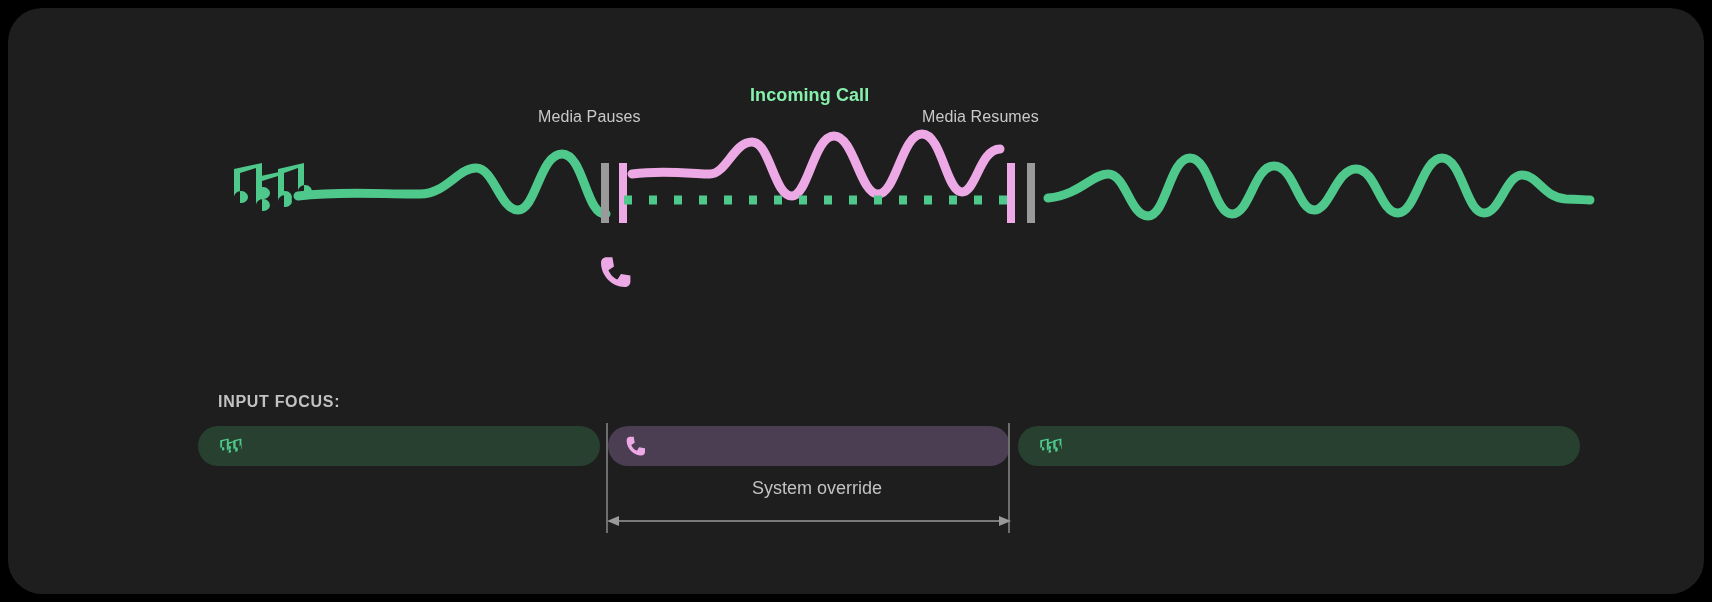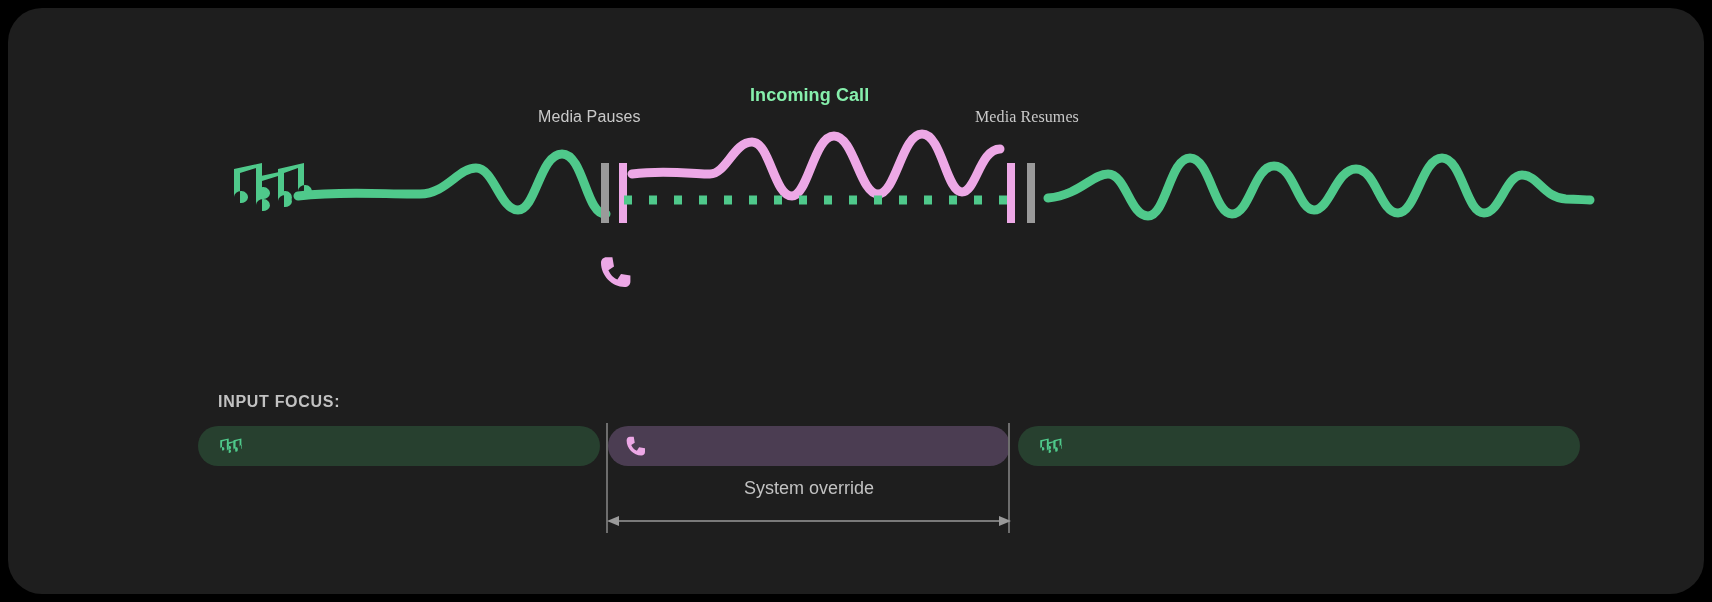--- a/index.html
+++ b/index.html
@@ -87,39 +87,40 @@
   #vline-right { left: 1000px; }
 
   #override-label {
     position: absolute;
     left: 600px;
     top: 470px;
     width: 402px;
     text-align: center;
     font-size: 18px;
     color: #c2c2c2;
+    padding-left: 8px;
   }
   #override-arrow {
     position: absolute;
     left: 598px;
     top: 505px;
     width: 406px;
     height: 16px;
   }
 </style>
 </head>
 <body>
 
 <div id="canvas">
 
   <div class="label" id="lbl-pauses" style="left:530px; top:100px;">Media Pauses</div>
 
   <div class="label" id="lbl-incoming" style="left:742px; top:77px;">Incoming Call</div>
 
-  <div class="label" id="lbl-resumes" style="left:967px; top:100px;font-family:Liberation Serif, serif;">Media Resumes</div>
+  <div class="label" id="lbl-resumes" style="left:914px; top:100px;">Media Resumes</div>
 
   <svg id="wave-svg" viewBox="0 0 1696 330">
 
     <g transform="translate(212,155)" fill="#4fc98b">
       <path d="M14 6 L14 34 A7 6 0 1 1 20 40 L20 10 L36 5 L36 30 A7 6 0 1 1 42 36 L42 0 Z"></path>
       <path d="M36 14 L36 42 A7 6 0 1 1 42 48 L42 18 L58 13 L58 38 A7 6 0 1 1 64 44 L64 8 Z"></path>
       <path d="M58 6 L58 34 A7 6 0 1 1 64 40 L64 10 L78 5 L78 28 A7 6 0 1 1 84 34 L84 0 Z"></path>
     </g>
 
     <path fill="none" stroke="#4fc98b" stroke-width="9" stroke-linecap="round" stroke-linejoin="round" d="M290 188 C 340 182 382 187 412 186

